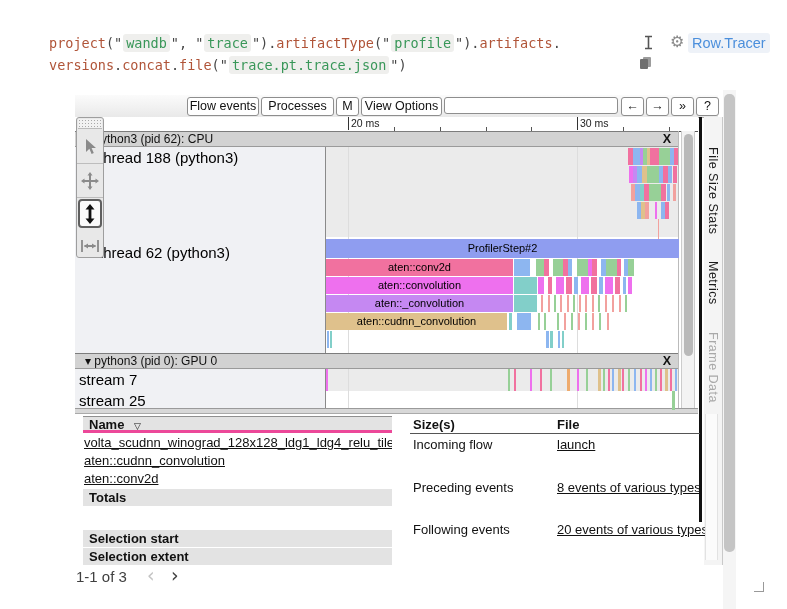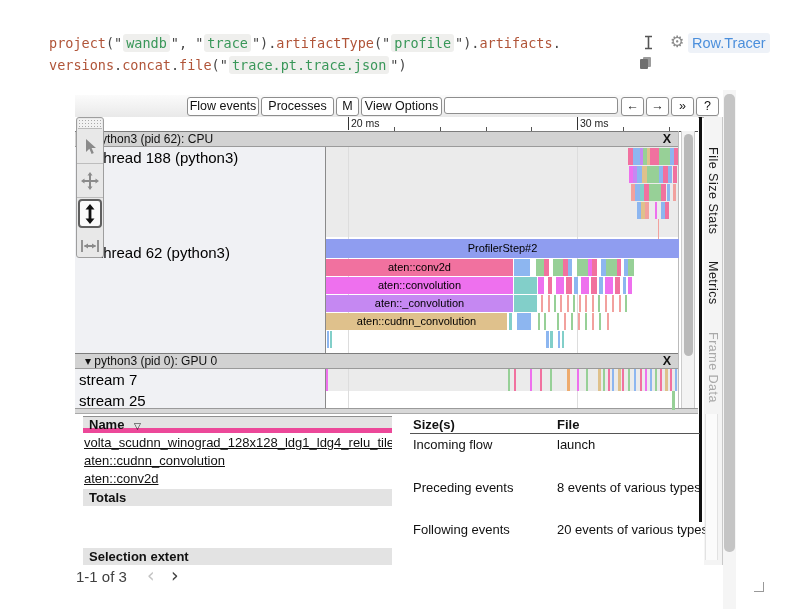--- a/index.html
+++ b/index.html
@@ -63,27 +63,27 @@
   .sb-thumb{position:absolute;background:#b9b9b9;border-radius:5px;}
   .blackline{position:absolute;left:699px;top:117px;width:3px;height:405px;background:#111;}
   .side-tabs{position:absolute;left:704px;top:117px;width:19px;height:448px;background:#f4f4f4;
              border-right:1px solid #c9c9c9;display:flex;flex-direction:column;align-items:center;
              padding-top:30px;box-sizing:border-box;gap:27px;}
   .vtab{writing-mode:vertical-rl;font-size:12.5px;color:#1c1c1c;letter-spacing:0.5px;white-space:nowrap;}
   .vtab.disabled{color:#a9a9a9;}
   
   .splitter{position:absolute;left:75px;top:408px;width:623px;height:6px;background:#d8d8d8;
             border-top:1px solid #9a9a9a;border-bottom:1px solid #aaa;box-sizing:border-box;}
-  .hdr-row{position:absolute;background:#e3e3e3;border-top:1px solid #909090;border-bottom:5px solid #ec4899;
+  .hdr-row{position:absolute;background:#e3e3e3;border-top:1px solid #909090;border-bottom:3px solid #ec4899;
            box-sizing:border-box;font-weight:bold;font-size:13px;line-height:15px;}
   .grayrow{position:absolute;background:#e3e3e3;font-weight:bold;font-size:13px;line-height:17px;}
   .linkrow{position:absolute;font-size:13px;line-height:18px;text-decoration:underline;
            white-space:nowrap;overflow:hidden;cursor:pointer;}
   .plain{position:absolute;font-size:13px;line-height:16px;}
-  .link{position:absolute;font-size:13px;line-height:16px;cursor:pointer;}
+  .link{position:absolute;font-size:13px;line-height:16px;text-decoration:underline;cursor:pointer;}
   .ev-hdr{position:absolute;font-weight:bold;font-size:13px;line-height:16px;}
   
   .pager-label{position:absolute;left:76px;top:568px;font-size:15px;color:#404040;}
   .pager-btn{position:absolute;top:564px;font-size:19px;cursor:pointer;font-family:"DejaVu Sans",sans-serif;}
   .grip{position:absolute;left:754px;top:582px;width:9px;height:9px;
         border-right:1px solid #999;border-bottom:1px solid #999;}
 </style>
 </head>
 <body>
 
@@ -359,20 +359,21 @@
   <div class="splitter"></div>
 
   <div class="hdr-row" style="left:83px;top:416px;width:309px;height:17px">
     <span style="padding-left:6px">Name</span>
     <span style="font-size:9px;font-weight:normal;padding-left:6px">▽</span>
   </div>
   <div class="linkrow" style="left:84px;top:434px;width:308px">volta_scudnn_winograd_128x128_ldg1_ldg4_relu_tile148</div>
   <div class="linkrow" style="left:84px;top:452px;width:308px">aten::cudnn_convolution</div>
   <div class="linkrow" style="left:84px;top:470px;width:308px">aten::conv2d</div>
   <div class="grayrow" style="left:83px;top:489px;width:309px;height:17px;padding-left:6px;box-sizing:border-box">Totals</div>
+  <div class="grayrow" style="left:83px;top:530px;width:309px;height:17px;padding-left:6px;box-sizing:border-box">Selection start</div>
   <div class="grayrow" style="left:83px;top:548px;width:309px;height:17px;padding-left:6px;box-sizing:border-box">Selection extent</div>
 
   <div class="abs" style="left:410px;top:416px;width:290px;height:17px;border-bottom:1px solid #555">
     <span class="ev-hdr" style="left:3px;top:1px">Size(s)</span>
     <span class="ev-hdr" style="left:147px;top:1px">File</span>
   </div>
   <div class="plain" style="left:413px;top:437px">Incoming flow</div>
   <div class="link" style="left:557px;top:437px">launch</div>
   <div class="plain" style="left:413px;top:480px">Preceding events</div>
   <div class="link" style="left:557px;top:480px">8 events of various types</div>

